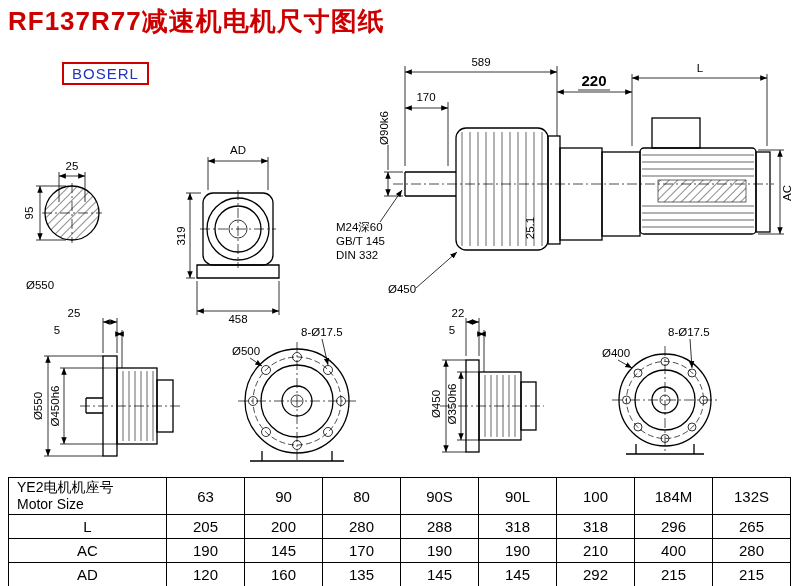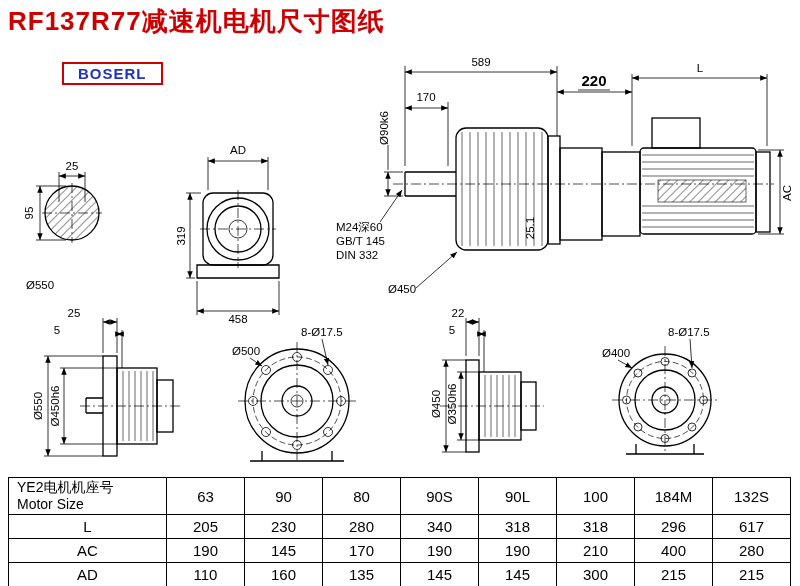--- a/index.html
+++ b/index.html
@@ -1,21 +1,21 @@
 <!DOCTYPE html>
 <html><head>
 <meta charset="utf-8">
 <style>
   html,body{margin:0;padding:0;background:#fff;}
   #page{position:relative;width:800px;height:586px;background:#fff;overflow:hidden;
         font-family:"Liberation Sans",sans-serif;}
   #title{position:absolute;left:8px;top:4px;font-size:26px;font-weight:bold;color:#cc0000;
          letter-spacing:1px;white-space:nowrap;}
   #logo{position:absolute;left:62px;top:62px;border:2px solid #cc0000;color:#2233bb;
-        font-size:15px;font-weight:bold;padding:1px 14px;letter-spacing:1px;background:#fff;}
+        font-size:15px;font-weight:normal;padding:1px 8px;letter-spacing:1px;background:#fff;}
   svg{position:absolute;left:0;top:0;}
   .ol{fill:none;stroke:#000;stroke-width:1.3;}
   .tl{fill:none;stroke:#000;stroke-width:0.8;}
   .fin{fill:none;stroke:#000;stroke-width:0.6;}
   .cl{fill:none;stroke:#000;stroke-width:0.7;stroke-dasharray:10 3 2 3;}
   .bc{fill:none;stroke:#000;stroke-width:0.7;stroke-dasharray:6 3;}
   text.dim{font:11.5px "Liberation Sans",sans-serif;fill:#000;}
   text.dimb{font:bold 15px "Liberation Sans",sans-serif;fill:#000;}
   #spec-table{position:absolute;left:8px;top:477px;width:656px;border-collapse:collapse;
               table-layout:fixed;font-size:15px;color:#000;border-radius:9px;}
@@ -210,46 +210,46 @@
         <td>80</td>
         <td>90S</td>
         <td>90L</td>
         <td>100</td>
         <td>184M</td>
         <td>132S</td>
       </tr>
       <tr>
         <td>L</td>
         <td>205</td>
-        <td>230</td>
+        <td>200</td>
         <td>280</td>
-        <td>340</td>
+        <td>288</td>
         <td>318</td>
         <td>318</td>
         <td>296</td>
-        <td>617</td>
+        <td>265</td>
       </tr>
       <tr>
         <td>AC</td>
         <td>190</td>
         <td>145</td>
         <td>170</td>
         <td>190</td>
         <td>190</td>
         <td>210</td>
         <td>400</td>
         <td>280</td>
       </tr>
       <tr>
         <td>AD</td>
-        <td>110</td>
+        <td>120</td>
         <td>160</td>
         <td>135</td>
         <td>145</td>
         <td>145</td>
-        <td>300</td>
+        <td>292</td>
         <td>215</td>
         <td>215</td>
       </tr>
     </tbody>
   </table>
 
 </div>
 
 </body></html>

